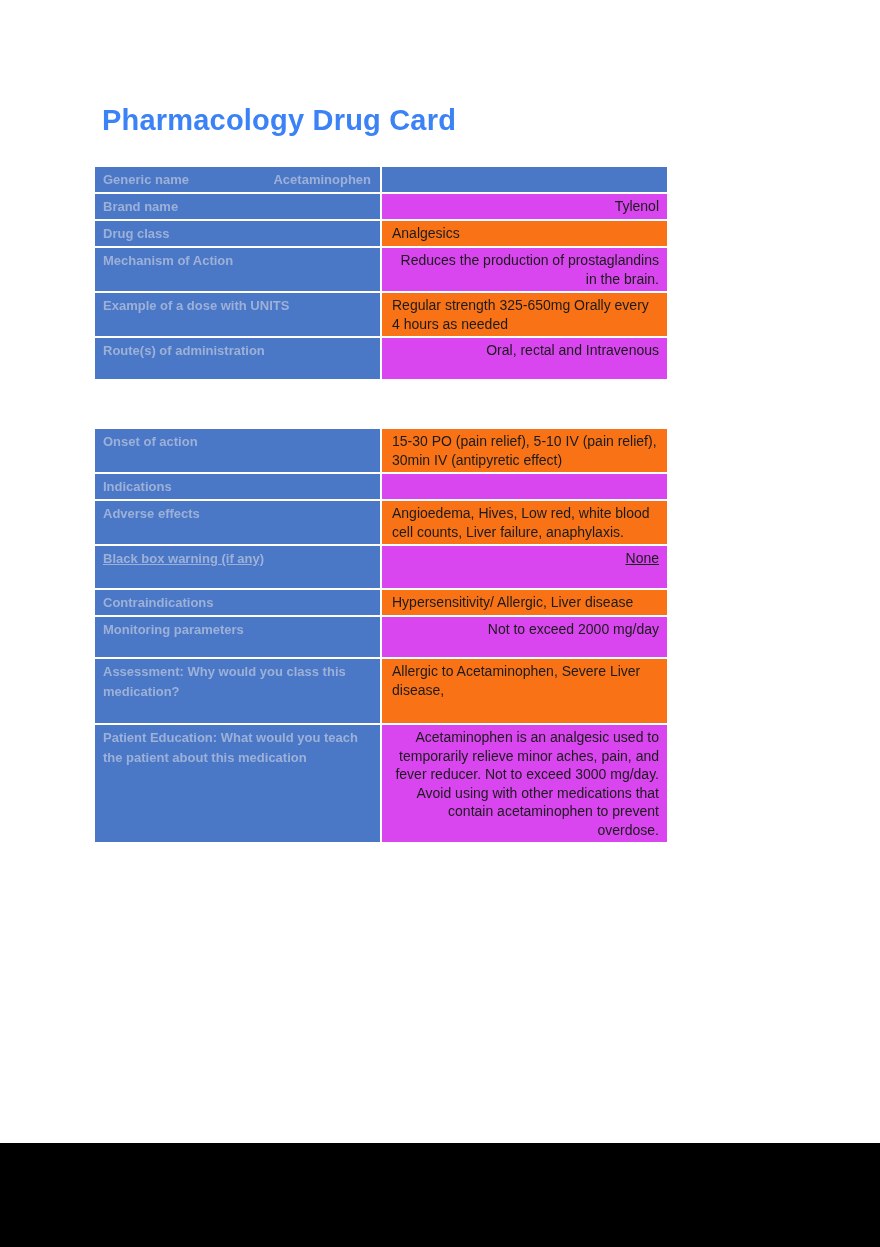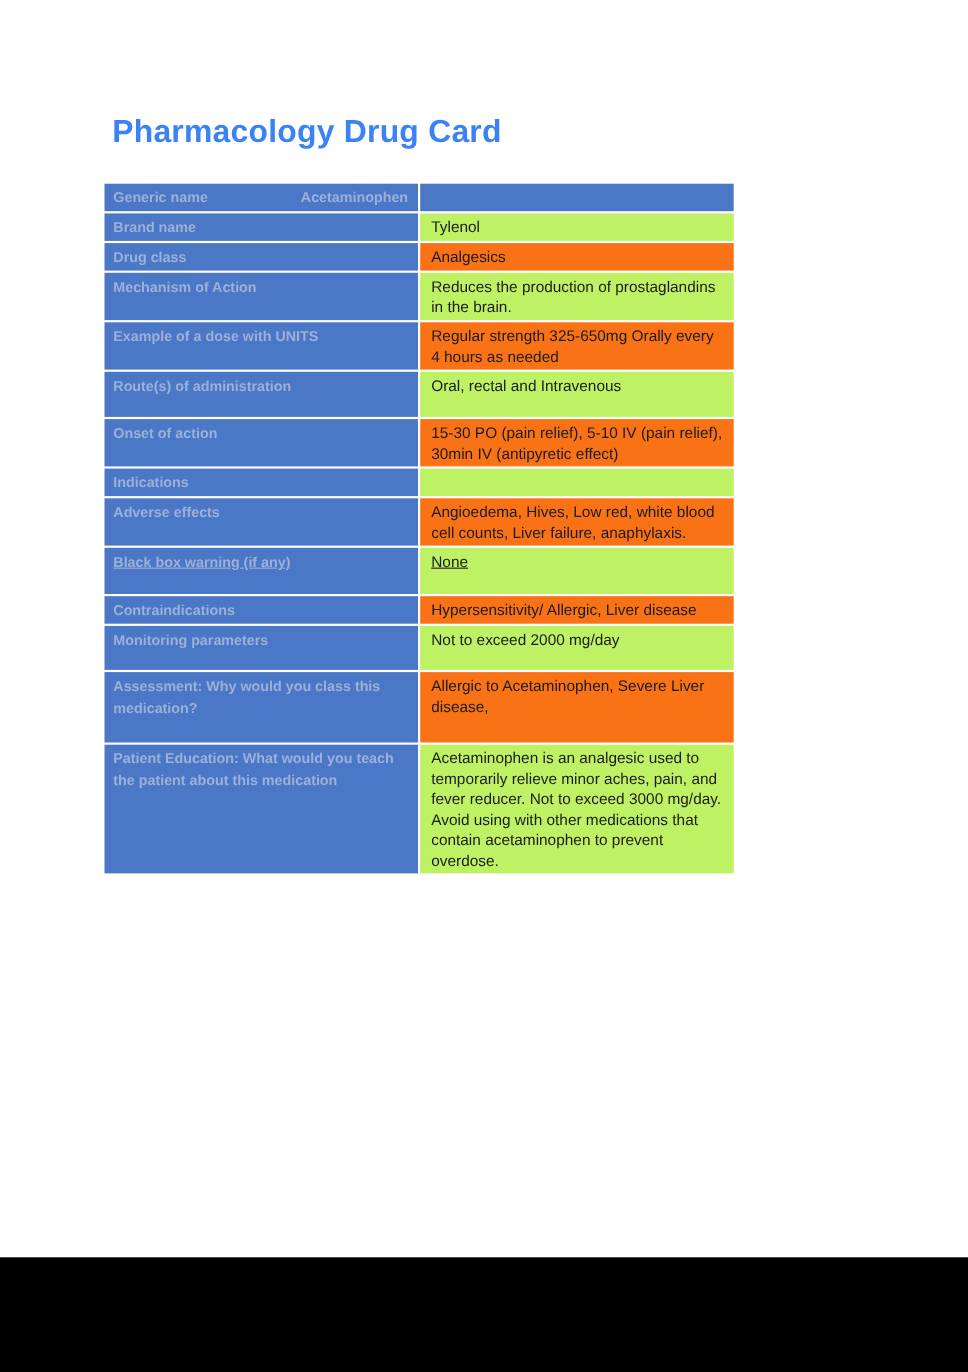--- a/index.html
+++ b/index.html
@@ -37,30 +37,30 @@
     line-height: 20px;
     padding: 3px 9px 2px 8px;
   }
   .value-cell {
     color: #1b1b1b;
     font-size: 14px;
     line-height: 18.5px;
     padding: 3px 8px 3px 10px;
   }
   .band-blue  { background: #4a77c6; }
-  .band-light { background: #bef264; }
+  .band-light { background: #d946ef; text-align: right; }
   .band-pale  { background: #f97316; }
   
   .r1  .cell { min-height: 20px; }
   .r2  .cell { min-height: 20px; }
   .r3  .cell { min-height: 19px; }
   .r4  .cell { min-height: 38px; }
   .r5  .cell { min-height: 40px; }
   .r6  .cell { min-height: 41px; }
-  .r7  .cell { min-height: 38px; }
+  .r7  .cell { min-height: 38px; margin-top: 48px; }
   .r8  .cell { min-height: 19px; }
   .r9  .cell { min-height: 37px; }
   .r10 .cell { min-height: 42px; text-decoration: underline; }
   .r11 .cell { min-height: 20px; }
   .r12 .cell { min-height: 40px; }
   .r13 .cell { min-height: 64px; }
   .r14 .cell { min-height: 112px; }
   .generic-label-cell {
     display: flex;
     justify-content: space-between;

